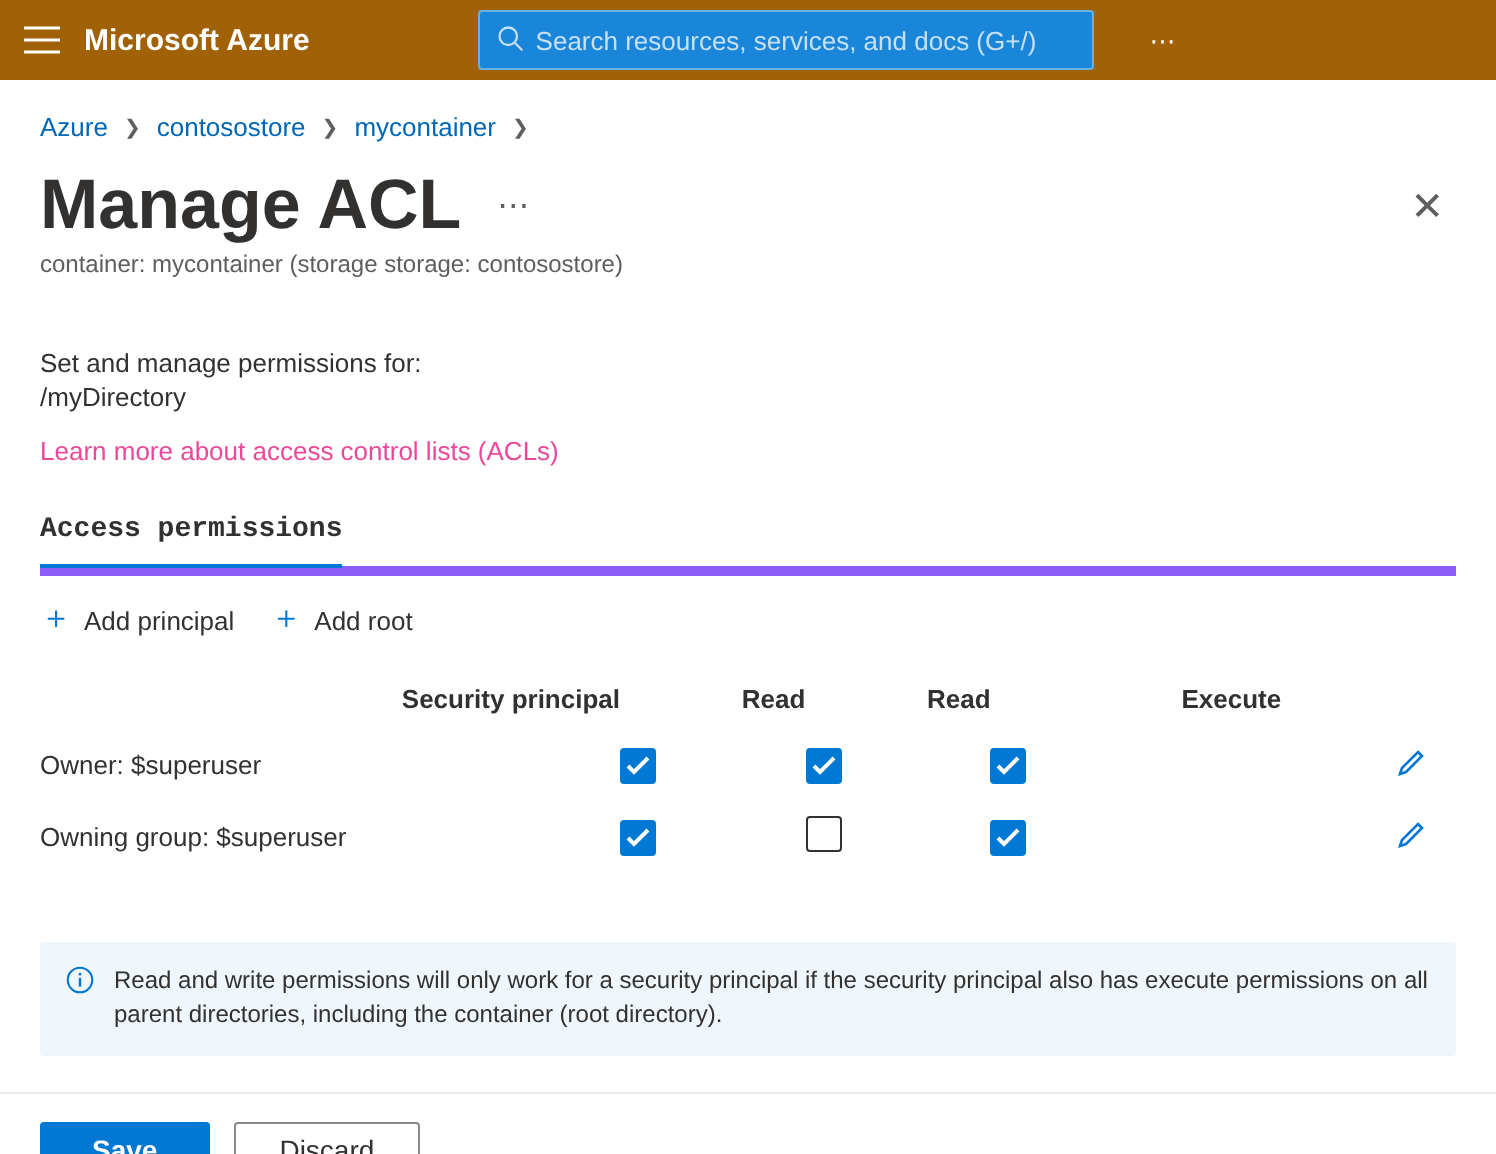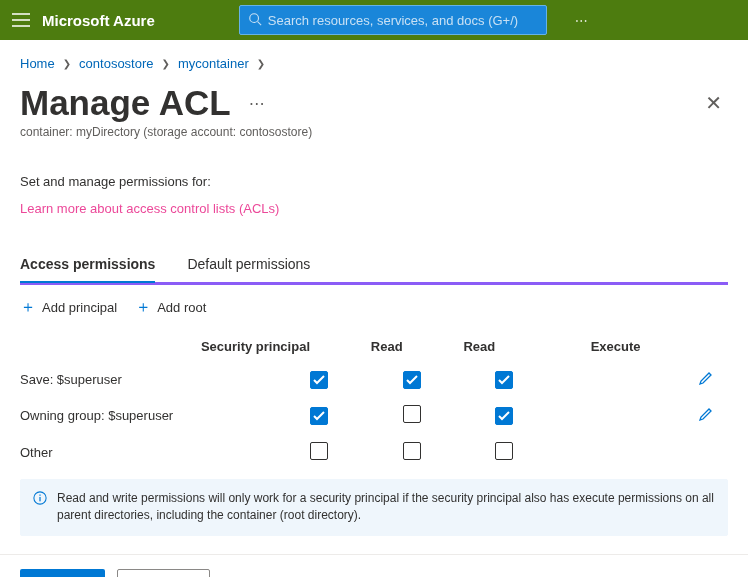--- a/index.html
+++ b/index.html
@@ -7,21 +7,21 @@
     font-family: "Segoe UI", -apple-system, BlinkMacSystemFont, sans-serif;
     font-size: 13px;
     color: #323130;
     width: 748px;
     height: 577px;
     overflow: hidden;
     background: #fff;
   }
   .topbar {
     height: 40px;
-    background: #4d7c0f;
+    background: #a16207;
     display: flex;
     align-items: center;
     color: #fff;
     padding: 0 12px;
     gap: 12px;
   }
   .hamburger svg { display: block; }
   .brand { font-weight: 600; font-size: 15px; }
   .search-wrap {
     margin-left: 72px;
@@ -49,21 +49,21 @@
   h1 { font-size:35px; font-weight:600; }
   .title-more { color:#605e5c; font-size:16px; letter-spacing:2px; }
   .close-x { font-size:20px; color:#605e5c; cursor:pointer; padding:6px; }
 
   .subtitle { font-size:12px; color:#605e5c; margin-top:2px; }
 
   .desc { margin-top:35px; font-size:13px; }
   .desc .path { margin-top:2px; }
   .link { color:#ec4899; margin-top:12px; display:inline-block; font-size:13px; cursor:pointer; }
 
-  .tabs { margin-top:34px; display:flex; gap:32px; border-bottom:3px solid #8b5cf6; }
+  .tabs { margin-top:18px; display:flex; gap:32px; border-bottom:5px solid #8b5cf6;font-family:Liberation Mono, monospace; }
   .tab { padding:6px 0 10px 0; font-size:14px; color:#323130; cursor:pointer; position:relative; }
   .tab.active { font-weight:600; }
   .tab.active::after { content:""; position:absolute; left:0; right:0; bottom:-1px; height:2px; background:#0078d4; }
 
   .actions { margin-top:14px; display:flex; gap:18px; }
   .action { display:flex; align-items:center; gap:6px; color:#323130; font-size:13px; cursor:pointer; }
   .plus { color:#0078d4; font-size:16px; font-weight:400; line-height:1; }
 
   table { width:100%; border-collapse:collapse; margin-top:16px; }
   th { text-align:right; font-weight:600; font-size:13px; padding:8px 0; }
@@ -73,21 +73,21 @@
     width:18px; height:18px; border:1px solid #323130; border-radius:2px;
     display:inline-flex; align-items:center; justify-content:center; cursor:pointer;
     background:#fff;
   }
   .cb.checked { background:#0078d4; border-color:#0078d4; color:#fff; }
   .cb.checked svg { display:block; }
   .cb svg { display:none; }
   .edit-icon { color:#0078d4; cursor:pointer; }
   td.edit { text-align:right; padding-right:14px; }
 
-  .info-box { margin-top:8px; background:#eff6fc; border:1px solid #eff6fc; padding:10px 12px; display:flex; gap:10px; font-size:12px; color:#323130; border-radius:2px; }
+  .info-box { margin-top:34px; background:#eff6fc; border:1px solid #eff6fc; padding:10px 12px; display:flex; gap:10px; font-size:12px; color:#323130; border-radius:2px; }
   .info-box .ico { color:#0078d4; flex:0 0 auto; margin-top:1px; }
   .info-box .txt { line-height:1.45; }
 
   .footer { padding:14px 20px; display:flex; gap:12px; border-top:1px solid #edebe9; margin-top:18px; }
   button.primary { background:#0078d4; color:#fff; border:none; padding:6px 26px; font-size:14px; font-weight:600; border-radius:2px; cursor:pointer; }
   button.secondary { background:#fff; color:#323130; border:1px solid #8a8886; padding:5px 22px; font-size:14px; border-radius:2px; cursor:pointer; }
 </style>
 </head>
 <body>
 
@@ -107,45 +107,45 @@
           </svg>
       </span>
       <input placeholder="Search resources, services, and docs (G+/)" style="">
     </div>
   </div>
   <div class="top-more">⋯</div>
 </div>
 
 <div class="content">
   <div class="breadcrumb">
-    <a>Home</a>
+    <a>Azure</a>
     <span class="sep">❯</span>
     <a>contosostore</a>
     <span class="sep">❯</span>
     <a>mycontainer</a>
     <span class="sep">❯</span>
   </div>
 
   <div class="title-row">
     <div class="title-left">
       <h1>Manage ACL</h1>
       <span class="title-more">⋯</span>
     </div>
     <div class="close-x">✕</div>
   </div>
-  <div class="subtitle">container: myDirectory (storage account: contosostore)</div>
+  <div class="subtitle">container: mycontainer (storage storage: contosostore)</div>
 
   <div class="desc">
     <div>Set and manage permissions for:</div>
+    <div class="path">/myDirectory</div>
   </div>
   <a class="link">Learn more about access control lists (ACLs)</a>
 
   <div class="tabs">
     <div class="tab active">Access permissions</div>
-    <div class="tab">Default permissions</div>
   </div>
 
   <div class="actions">
     <div class="action">
       <span class="plus">＋</span>
       <span>Add principal</span>
     </div>
     <div class="action">
       <span class="plus">＋</span>
       <span>Add root</span>
@@ -157,21 +157,21 @@
       <tr>
         <th>Security principal</th>
         <th>Read</th>
         <th>Read</th>
         <th>Execute</th>
         <th></th>
       </tr>
     </thead>
     <tbody id="acl-body">
         <tr>
-          <td>Save: $superuser</td>
+          <td>Owner: $superuser</td>
           <td><span class="cb checked">
               <svg width="12" height="10" viewBox="0 0 12 10">
                 <path d="M1 5l3 3 7-7" stroke="#fff" stroke-width="2" fill="none"></path>
               </svg>
             </span></td>
           <td><span class="cb checked">
               <svg width="12" height="10" viewBox="0 0 12 10">
                 <path d="M1 5l3 3 7-7" stroke="#fff" stroke-width="2" fill="none"></path>
               </svg>
             </span></td>
@@ -193,27 +193,20 @@
             </span></td>
           <td><span class="cb"></span></td>
           <td><span class="cb checked">
               <svg width="12" height="10" viewBox="0 0 12 10">
                 <path d="M1 5l3 3 7-7" stroke="#fff" stroke-width="2" fill="none"></path>
               </svg>
             </span></td>
           <td class="edit"><span class="edit-icon"><svg width="16" height="16" viewBox="0 0 16 16">
                 <path d="M2 14l1-3 8-8 2 2-8 8-3 1zM11 3l2 2" stroke="#0078d4" stroke-width="1.3" fill="none" stroke-linecap="round"></path>
               </svg></span></td>
-        </tr>
-        <tr>
-          <td>Other</td>
-          <td><span class="cb"></span></td>
-          <td><span class="cb"></span></td>
-          <td><span class="cb"></span></td>
-          <td class="edit"></td>
         </tr>
       </tbody>
   </table>
 
   <div class="info-box">
     <span class="ico">
       <svg width="14" height="14" viewBox="0 0 16 16">
           <circle cx="8" cy="8" r="7" fill="none" stroke="#0078d4" stroke-width="1.2"></circle>
           <rect x="7.3" y="6.8" width="1.4" height="5" fill="#0078d4"></rect>
           <rect x="7.3" y="4" width="1.4" height="1.4" fill="#0078d4"></rect>

